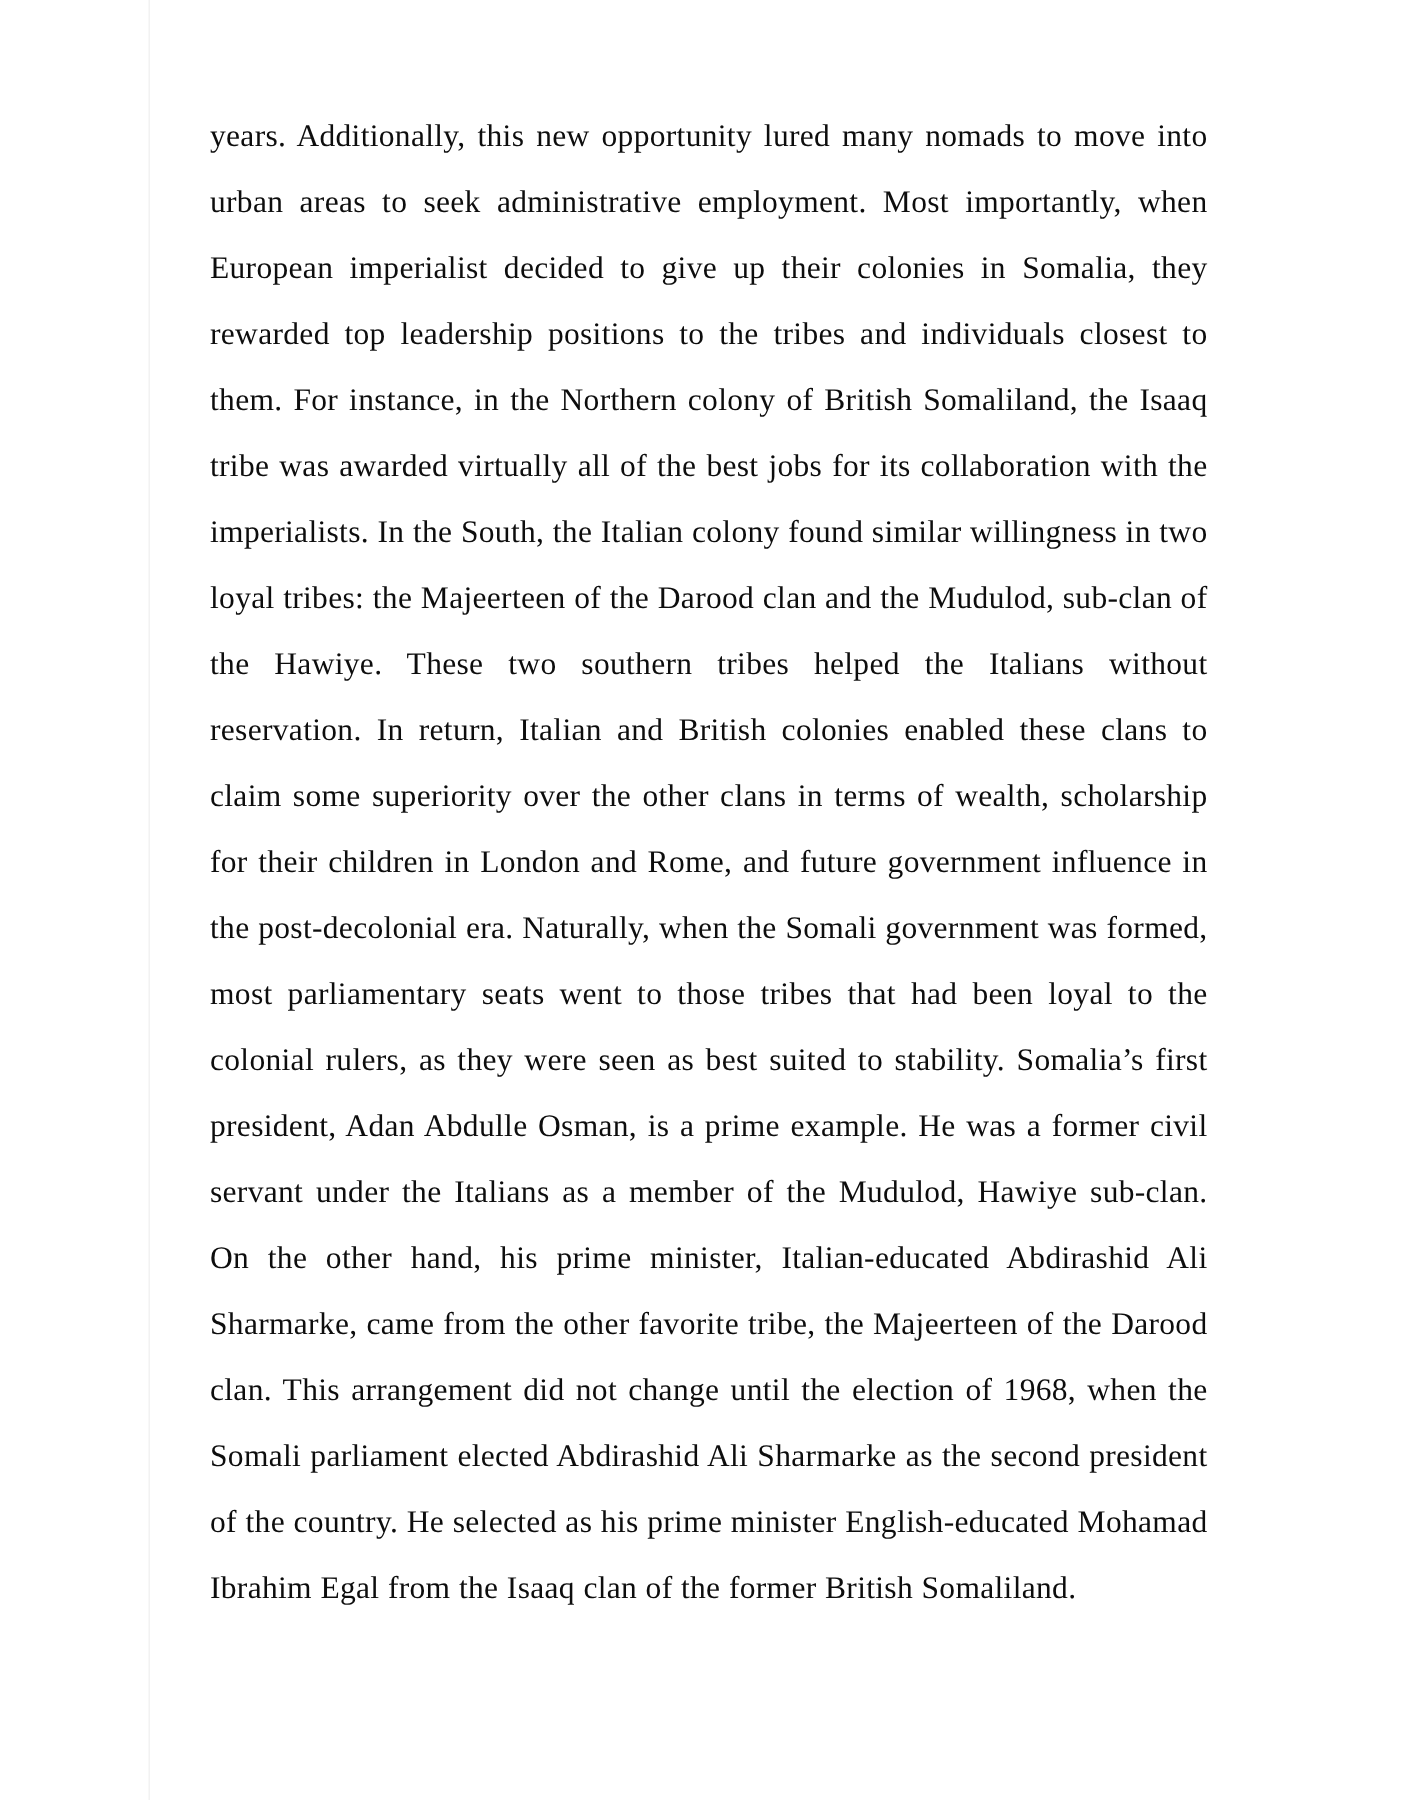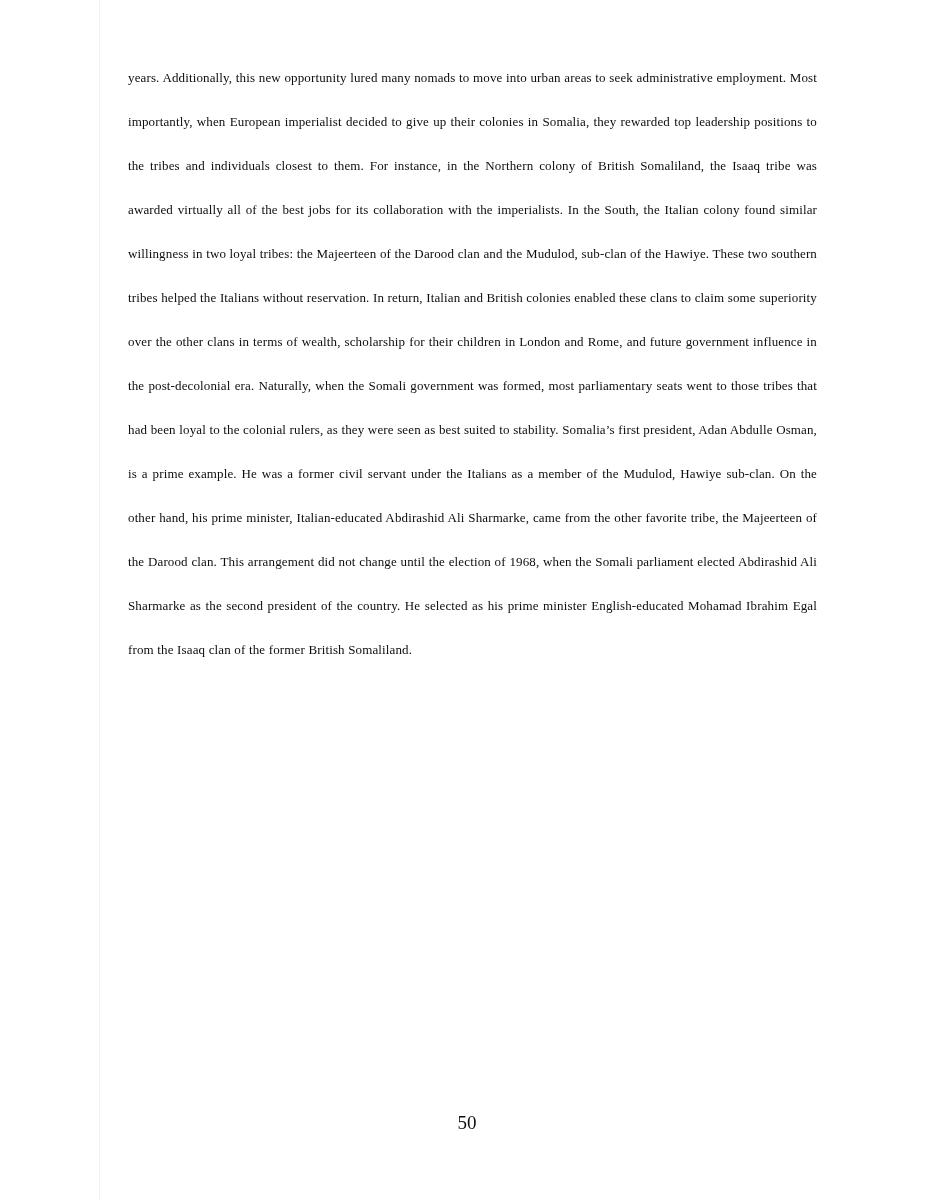--- a/index.html
+++ b/index.html
@@ -37,24 +37,24 @@
   }
 
   .text-column {
     position: absolute;
     left: 124px;
     top: 52px;
     width: 697px;
   }
 
   .para {
-    margin: 4px;
+    margin: 16px;
     text-align: justify;
     text-justify: inter-word;
-    font-size: 13px;
+    font-size: 21px;
     line-height: 44px;
     letter-spacing: 0.01em;
     word-spacing: 0.01em;
     color: #0d0d0d;
   }
 
   
   .para.justified-block {
     text-align-last: left;
   }
@@ -85,15 +85,14 @@
 
   <div class="scan-edge"></div>
 
   <div class="text-column">
 
     <p class="para justified-block">years.  Additionally, this new opportunity lured many nomads to move into urban areas to seek administrative employment.  Most importantly, when European imperialist decided to give up their colonies in Somalia, they rewarded top leadership positions to the tribes and individuals closest to them.  For instance, in the Northern colony of British Somaliland, the Isaaq tribe was awarded virtually all of the best jobs for its collaboration with the imperialists.  In the South, the Italian colony found similar willingness in two loyal tribes: the Majeerteen of the Darood clan and the Mudulod, sub-clan of the Hawiye.  These two southern tribes helped the Italians without reservation.  In return, Italian and British colonies enabled these clans to claim some superiority over the other clans in terms of wealth, scholarship for their children in London and Rome, and future government influence in the post-decolonial era.  Naturally, when the Somali government was formed, most parliamentary seats went to those tribes that had been loyal to the colonial rulers, as they were seen as best suited to stability.  Somalia’s first president, Adan Abdulle Osman, is a prime example.  He was a former civil servant under the Italians as a member of the Mudulod, Hawiye sub-clan.  On the other hand, his prime minister, Italian-educated Abdirashid Ali Sharmarke, came from the other favorite tribe, the Majeerteen of the Darood clan. This arrangement did not change until the election of 1968, when the Somali parliament elected Abdirashid Ali Sharmarke as the second president of the country.  He selected as his prime minister English-educated Mohamad Ibrahim Egal from the Isaaq clan of the former British Somaliland.</p>
 
 
   </div>
 
-  <div class="page-number">50</div>
 
 </div>
 
 </body></html>

